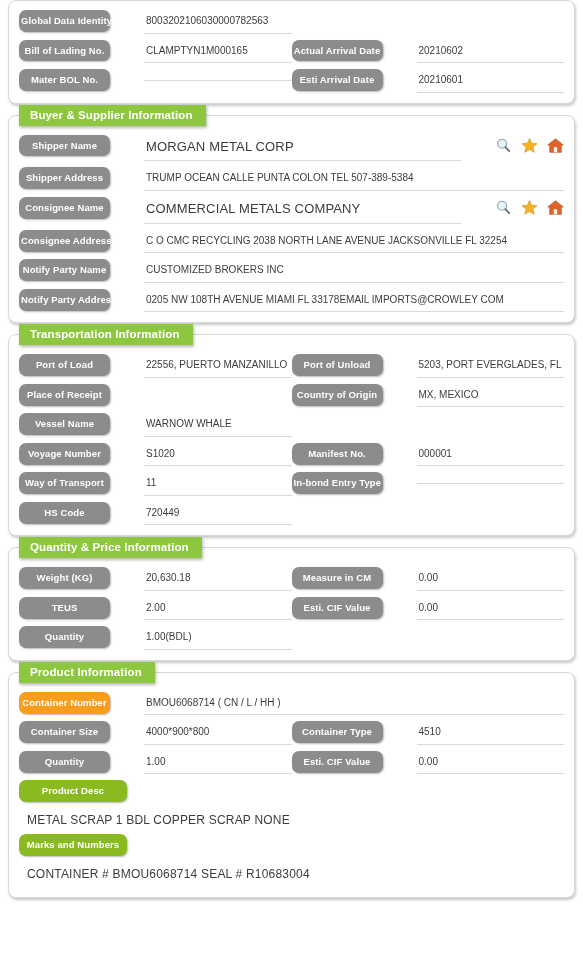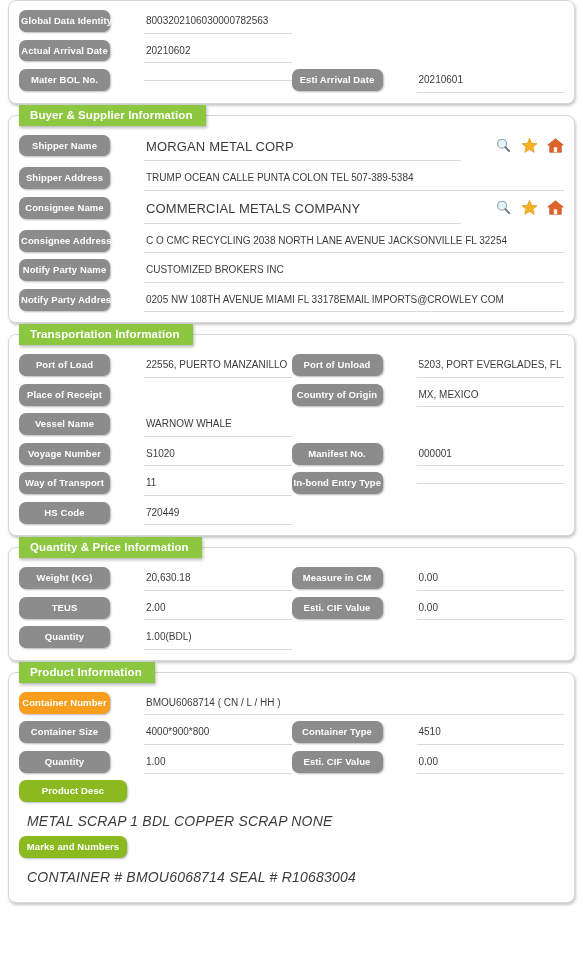--- a/index.html
+++ b/index.html
@@ -107,27 +107,26 @@
     display: flex;
     align-items: center;
     gap: 9px;
     margin-left: 6px;
     padding-top: 2px;
   }
   .icon { width: 17px; height: 17px; display: block; }
 
   
   .desc-text {
-    font-size: 14px;
+    font-size: 12px;
     color: #3c3c3c;
     letter-spacing: 0.2px;
     padding: 7px 0 6px 8px;
     line-height: 1.2;
     white-space: nowrap;
-    font-style: italic;
   }
 
   .stack-row { margin-bottom: 4px; }
 </style>
 </head>
 <body>
 
 <div class="page">
 
   <div class="panel">
@@ -136,20 +135,24 @@
       <div class="row">
         <div class="field half">
           <div class="pill">Global Data Identity</div>
           <div class="value">8003202106030000782563</div>
         </div>
         <div class="field half"></div>
       </div>
 
       <div class="row">
         <div class="field half">
+          <div class="pill">Bill of Lading No.</div>
+          <div class="value">CLAMPTYN1M000165</div>
+        </div>
+        <div class="field half">
           <div class="pill">Actual Arrival Date</div>
           <div class="value">20210602</div>
         </div>
       </div>
 
       <div class="row">
         <div class="field half">
           <div class="pill">Mater BOL No.</div>
           <div class="value"></div>
         </div>

